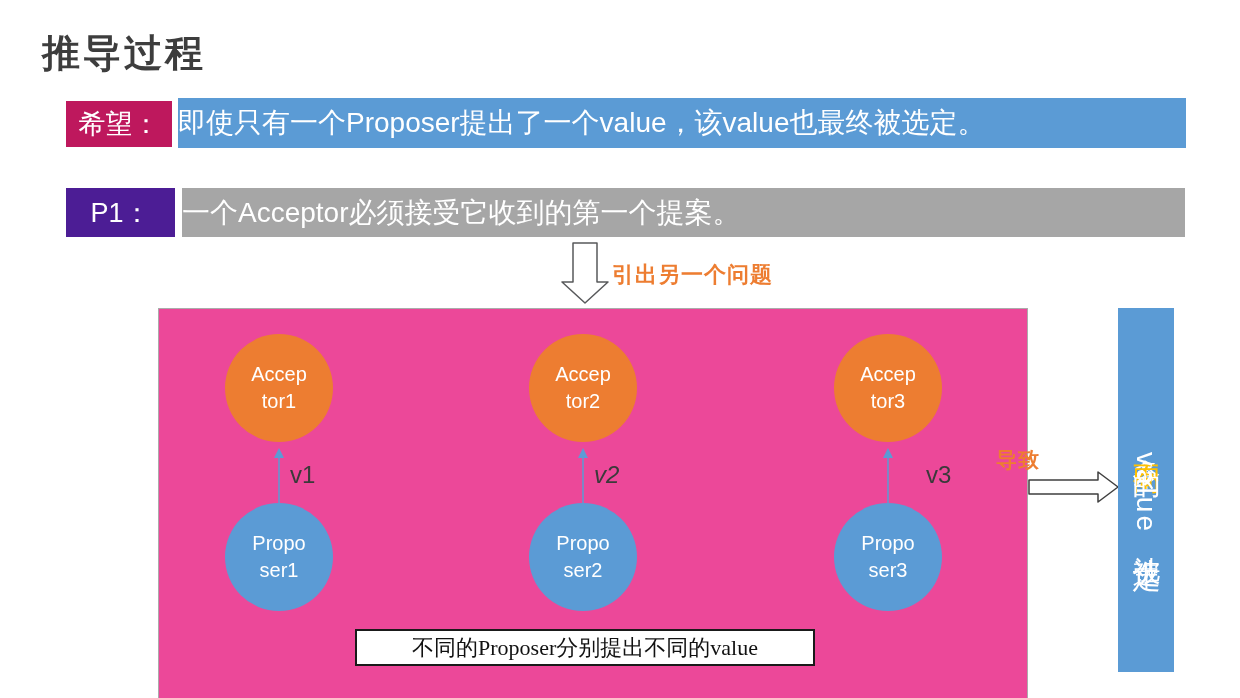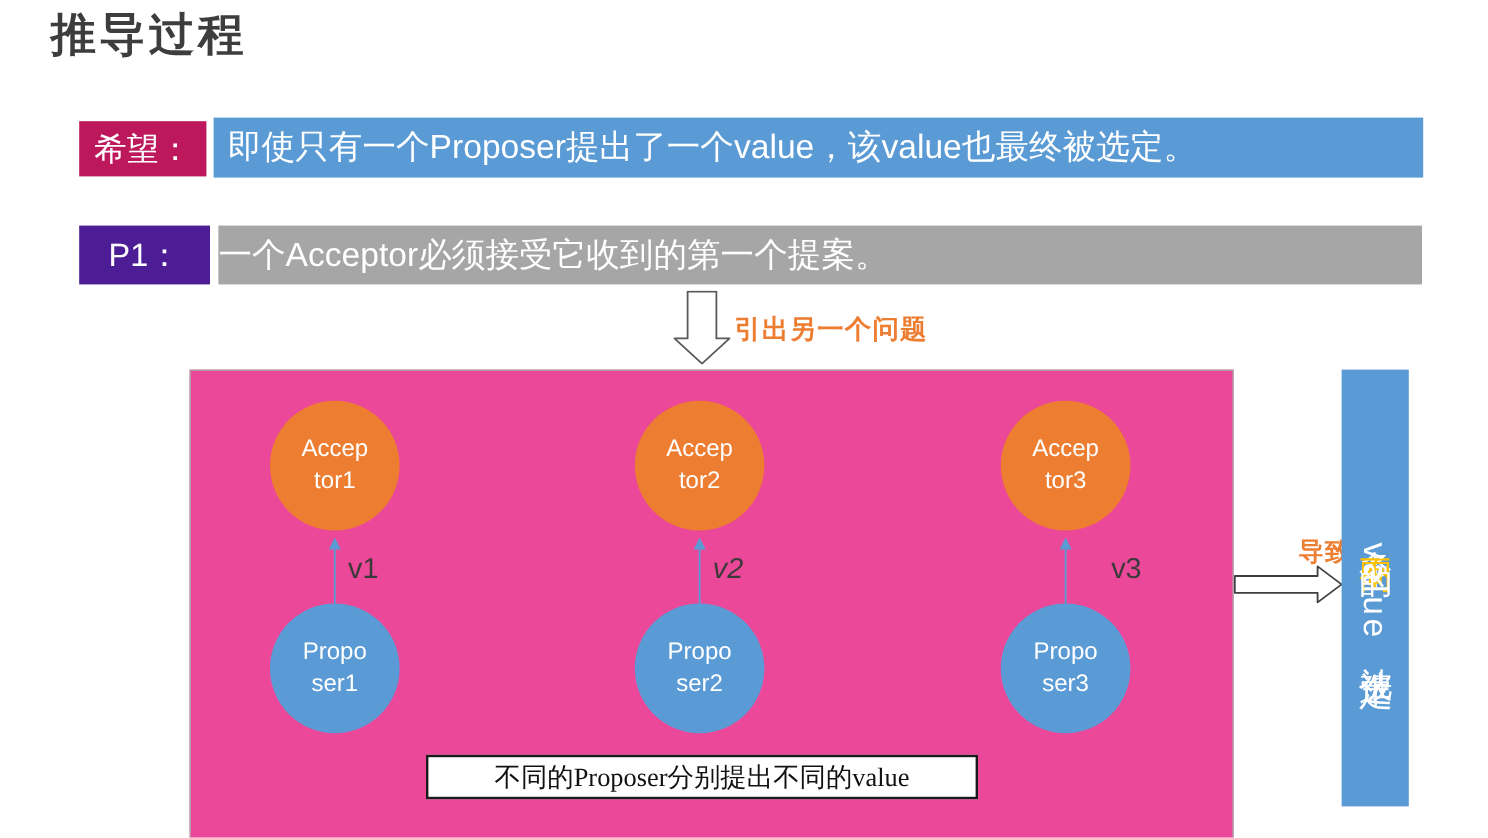--- a/index.html
+++ b/index.html
@@ -2,34 +2,34 @@
 <html><head>
 <meta charset="utf-8">
 <style>
   * { margin:0; padding:0; box-sizing:border-box; }
   body { background:#ffffff; }
   .slide {
     position:relative; width:1240px; height:698px; background:#ffffff;
     font-family:"Liberation Sans","DejaVu Sans",sans-serif; overflow:hidden;
   }
   .page-title {
-    position:absolute; left:42px; top:4px;
+    position:absolute; left:42px; top:28px;
     font-family:Liberation Sans, sans-serif;
     font-size:38px; font-weight:bold; color:#3d3d3d; letter-spacing:3px;
   }
   
   .hope-label {
     position:absolute; left:66px; top:101px; width:106px; height:46px;
     background:#be185d; color:#ffffff; font-size:27px;
     display:flex; align-items:center; justify-content:center;
   }
   .hope-text {
     position:absolute; left:178px; top:98px; width:1008px; height:50px;
     background:#5B9BD5; color:#ffffff; font-size:28px;
-    display:flex; align-items:center; padding-left:12px;
+    display:flex; align-items:center; padding-left:0;
   }
   .p1-label {
     position:absolute; left:66px; top:188px; width:109px; height:49px;
     background:#4c1d95; color:#ffffff; font-size:27px;
     display:flex; align-items:center; justify-content:center;
   }
   .p1-text {
     position:absolute; left:182px; top:188px; width:1003px; height:49px;
     background:#A6A6A6; color:#ffffff; font-size:28px;
     display:flex; align-items:center; 
@@ -62,21 +62,21 @@
   .vlab1 { left:131px; } .vlab2 { left:435px;font-style:italic; } .vlab3 { left:740px;margin-left:27px; }
   .caption-box {
     position:absolute; left:196px; top:320px; width:460px; height:37px;
     border:2px solid #1a1a1a; background:#ffffff;
     font-family:"Liberation Serif","DejaVu Serif",serif;
     font-size:22px; color:#111111;
     display:flex; align-items:center; justify-content:center;
   }
   
   .cause-label {
-    position:absolute; left:1082px; top:446px;
+    position:absolute; left:996px; top:446px;
     color:#ED7D31; font-size:21px; font-weight:bold; letter-spacing:1px;text-align:right;
   }
   .right-arrow { position:absolute; left:1028px; top:471px; }
   .result-bar {
     position:absolute; left:1118px; top:308px; width:56px; height:364px;
     background:#5B9BD5;
   }
   .result-bar-text {
     position:absolute; left:50%; top:50%; transform:translate(-50%,-50%);
     writing-mode:vertical-rl; text-orientation:mixed;

